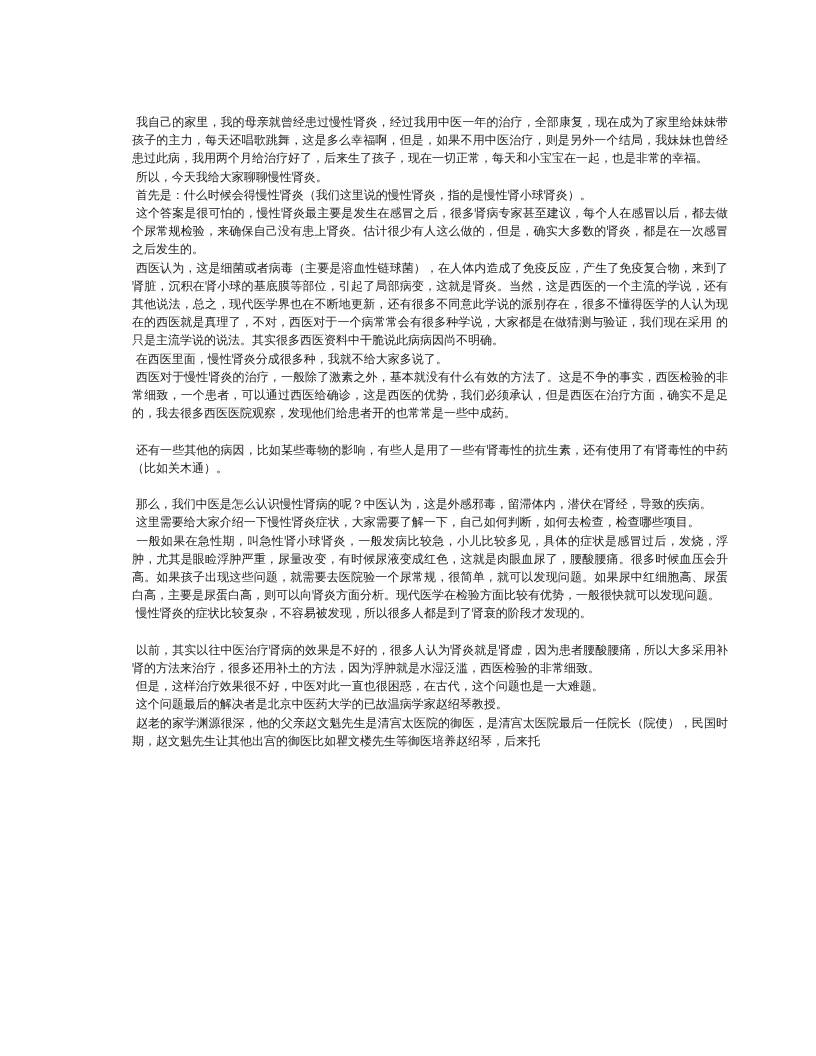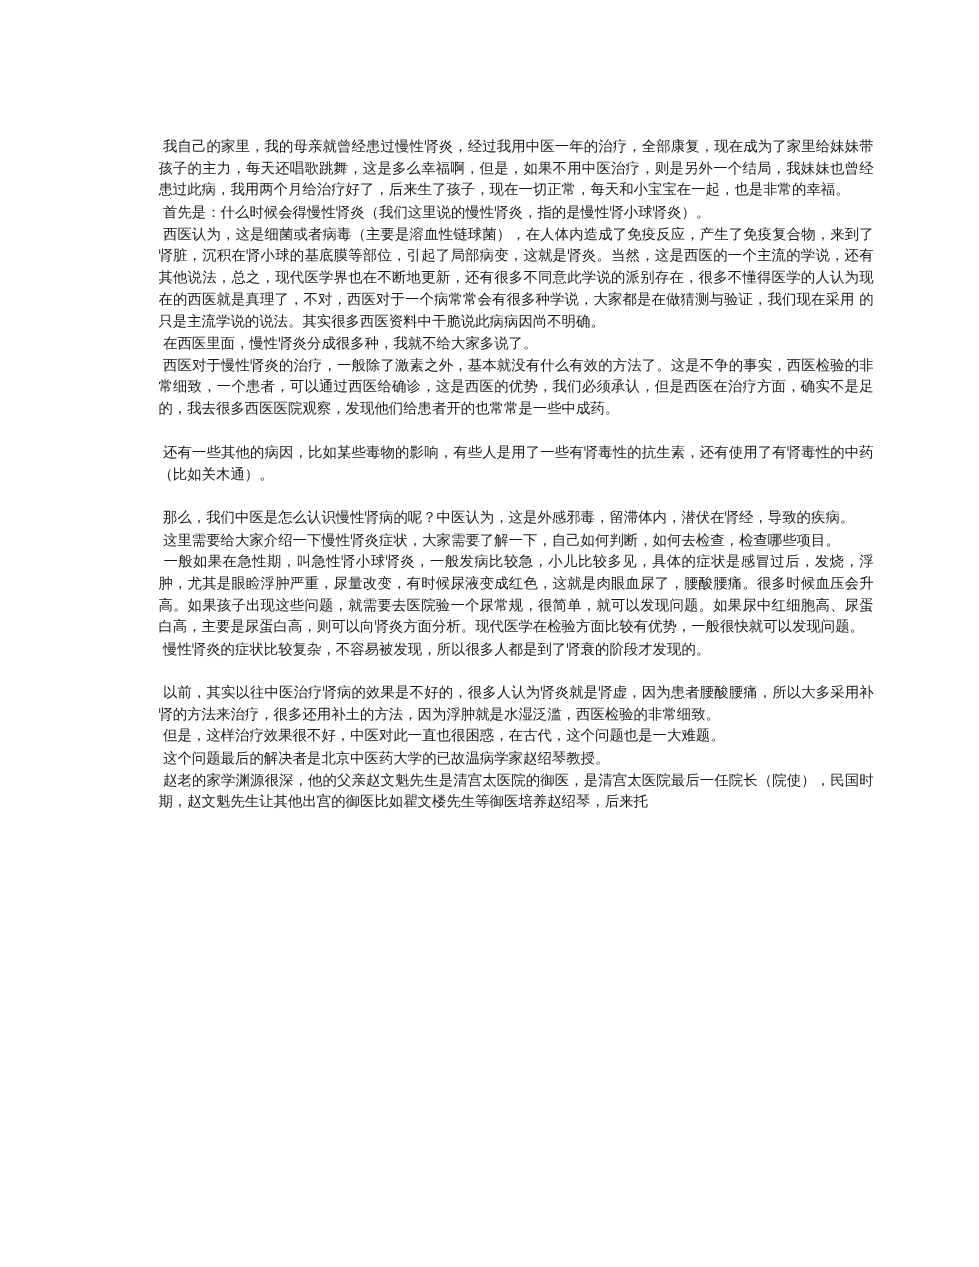--- a/index.html
+++ b/index.html
@@ -22,21 +22,23 @@
     white-space: pre-wrap;
     word-break: break-all;
   }
   .blank { height: 18.2px; }
 </style>
 </head>
 <body>
 
 <div class="page">
   <p class="para"> 我自己的家里，我的母亲就曾经患过慢性肾炎，经过我用中医一年的治疗，全部康复，现在成为了家里给妹妹带孩子的主力，每天还唱歌跳舞，这是多么幸福啊，但是，如果不用中医治疗，则是另外一个结局，我妹妹也曾经患过此病，我用两个月给治疗好了，后来生了孩子，现在一切正常，每天和小宝宝在一起，也是非常的幸福。</p>
+  <p class="para"> 所以，今天我给大家聊聊慢性肾炎。</p>
   <p class="para"> 首先是：什么时候会得慢性肾炎（我们这里说的慢性肾炎，指的是慢性肾小球肾炎）。</p>
+  <p class="para"> 这个答案是很可怕的，慢性肾炎最主要是发生在感冒之后，很多肾病专家甚至建议，每个人在感冒以后，都去做个尿常规检验，来确保自己没有患上肾炎。估计很少有人这么做的，但是，确实大多数的肾炎，都是在一次感冒之后发生的。</p>
   <p class="para"> 西医认为，这是细菌或者病毒（主要是溶血性链球菌），在人体内造成了免疫反应，产生了免疫复合物，来到了肾脏，沉积在肾小球的基底膜等部位，引起了局部病变，这就是肾炎。当然，这是西医的一个主流的学说，还有其他说法，总之，现代医学界也在不断地更新，还有很多不同意此学说的派别存在，很多不懂得医学的人认为现在的西医就是真理了，不对，西医对于一个病常常会有很多种学说，大家都是在做猜测与验证，我们现在采用 的只是主流学说的说法。其实很多西医资料中干脆说此病病因尚不明确。</p>
   <p class="para"> 在西医里面，慢性肾炎分成很多种，我就不给大家多说了。</p>
   <p class="para"> 西医对于慢性肾炎的治疗，一般除了激素之外，基本就没有什么有效的方法了。这是不争的事实，西医检验的非常细致，一个患者，可以通过西医给确诊，这是西医的优势，我们必须承认，但是西医在治疗方面，确实不是足的，我去很多西医医院观察，发现他们给患者开的也常常是一些中成药。</p>
   <div class="blank"></div>
   <p class="para"> 还有一些其他的病因，比如某些毒物的影响，有些人是用了一些有肾毒性的抗生素，还有使用了有肾毒性的中药（比如关木通）。</p>
   <div class="blank"></div>
   <p class="para"> 那么，我们中医是怎么认识慢性肾病的呢？中医认为，这是外感邪毒，留滞体内，潜伏在肾经，导致的疾病。</p>
   <p class="para"> 这里需要给大家介绍一下慢性肾炎症状，大家需要了解一下，自己如何判断，如何去检查，检查哪些项目。</p>
   <p class="para"> 一般如果在急性期，叫急性肾小球肾炎，一般发病比较急，小儿比较多见，具体的症状是感冒过后，发烧，浮肿，尤其是眼睑浮肿严重，尿量改变，有时候尿液变成红色，这就是肉眼血尿了，腰酸腰痛。很多时候血压会升高。如果孩子出现这些问题，就需要去医院验一个尿常规，很简单，就可以发现问题。如果尿中红细胞高、尿蛋白高，主要是尿蛋白高，则可以向肾炎方面分析。现代医学在检验方面比较有优势，一般很快就可以发现问题。</p>
   <p class="para"> 慢性肾炎的症状比较复杂，不容易被发现，所以很多人都是到了肾衰的阶段才发现的。</p>

